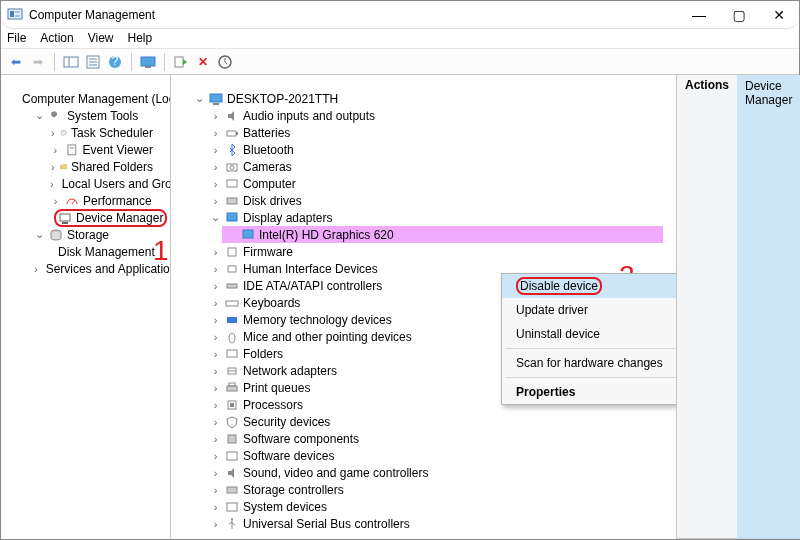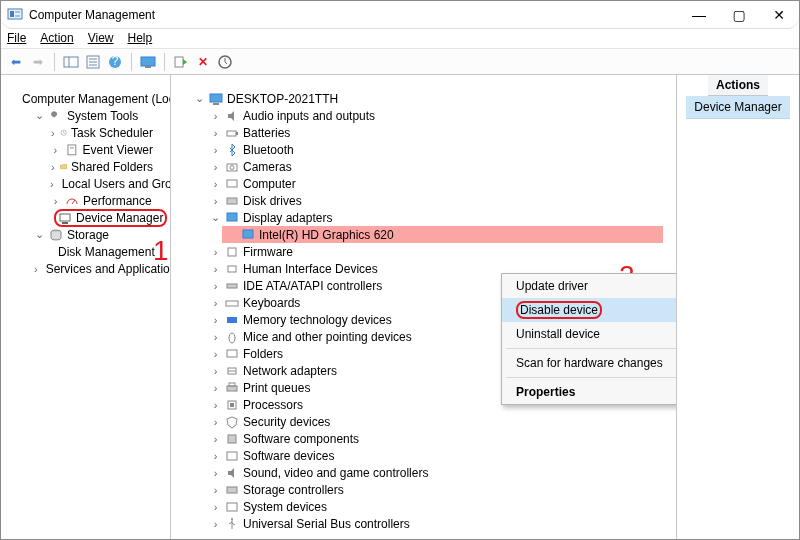--- a/index.html
+++ b/index.html
@@ -3,37 +3,37 @@
 <meta charset="utf-8">
 <style>
   * { box-sizing: border-box; font-family: "Segoe UI", Tahoma, sans-serif; font-size: 12px; }
   html, body { margin: 0; padding: 0; width: 800px; height: 540px; background: #fff; overflow: hidden; }
   .window { width: 800px; height: 540px; border: 1px solid #8a8a8a; display: flex; flex-direction: column; }
   .titlebar { height: 28px; display: flex; align-items: center; border-bottom: 1px solid #ddd; border-radius: 12px; }
   .titlebar .app-icon { width: 16px; height: 16px; margin: 0 6px; }
   .titlebar .title { flex: 1; }
   .winbtn { width: 40px; height: 28px; text-align: center; line-height: 28px; font-size: 14px; }
   .menubar { height: 20px; display: flex; gap: 14px; padding: 2px 6px; border-bottom: 1px solid #e5e5e5; }
-  .menubar span { cursor: default; text-decoration: underline; }
+  .menubar span { cursor: default; }
   .toolbar { height: 26px; display: flex; align-items: center; gap: 4px; padding: 0 6px; border-bottom: 1px solid #c7c7c7; background: #fcfcfc; }
   .tb-sep { width: 1px; height: 18px; background: #ccc; margin: 0 3px; }
   .tb-btn { width: 18px; height: 18px; display: flex; align-items: center; justify-content: center; font-size: 12px; color: #666; }
   .body { flex: 1; display: flex; min-height: 0; }
   .left-pane { width: 170px; border-right: 1px solid #c7c7c7; overflow: hidden; padding: 2px 0; }
   .mid-pane { flex: 1; border-right: 1px solid #c7c7c7; overflow: hidden; position: relative; }
-  .right-pane { width: 122px; display: flex; flex-direction: column; align-items: center; }
+  .right-pane { width: 122px; display: flex; flex-direction: row; }
   .actions-hdr { background: #f4f5f6; border-bottom: 1px solid #c7c7c7; padding: 3px 8px; font-weight: 600; }
   .actions-sel { background: #cde6f7; border-bottom: 1px solid #bcd4e6; padding: 4px 8px; }
   .actions-item { padding: 4px 8px 4px 16px; display: flex; justify-content: space-between; }
   .tree { list-style: none; margin: 13px; padding: 0; }
   .tree ul { list-style: none; margin: 0; padding: 0 0 0 16px; }
   .node { display: flex; align-items: center; gap: 4px; height: 17px; padding: 0 4px; white-space: nowrap; cursor: default; }
   .tw { width: 11px; text-align: center; color: #666; font-size: 11px; }
   .ic { width: 14px; height: 14px; display: inline-flex; align-items: center; justify-content: center; }
-  .selected { background: #fca5a5; }
+  .selected { background: #f0abfc; }
   .red-box { border: 2px solid #e31b23; border-radius: 8px; padding: 0 2px; }
   .anno1 { position: absolute; color: #e31b23; font-size: 28px; font-weight: 400; left: 152px; top: 160px; }
   .anno2 { position: absolute; color: #e31b23; font-size: 28px; font-weight: 400; left: 448px; top: 185px; }
   .ctx { position: absolute; left: 330px; top: 198px; width: 180px; background: #f7f7f7; border: 1px solid #b5b5b5; box-shadow: 2px 3px 5px rgba(0,0,0,0.25); }
   .ctx-item { padding: 5px 14px; cursor: default; }
   .ctx-item.hl { background: #cde6f7; }
   .ctx-sep { height: 0; border-top: 1px solid #d8d8d8; margin: 2px 4px; }
   svg { display: block; }
 </style>
 </head>
@@ -550,22 +550,22 @@
                     </svg>
                   </span>
                   <span>Universal Serial Bus controllers</span>
                 </div>
               </li>
           </ul>
         </li>
       </ul>
 
       <div class="ctx">
+        <div class="ctx-item hl"><span class="red-box">Disable device</span></div>
         <div class="ctx-item">Update driver</div>
-        <div class="ctx-item hl"><span class="red-box">Disable device</span></div>
         <div class="ctx-item">Uninstall device</div>
         <div class="ctx-sep"></div>
         <div class="ctx-item">Scan for hardware changes</div>
         <div class="ctx-sep"></div>
         <div class="ctx-item" style="font-weight:700">Properties</div>
       </div>
     </div>
 
     <div class="right-pane">
       <div class="actions-hdr">Actions</div>

